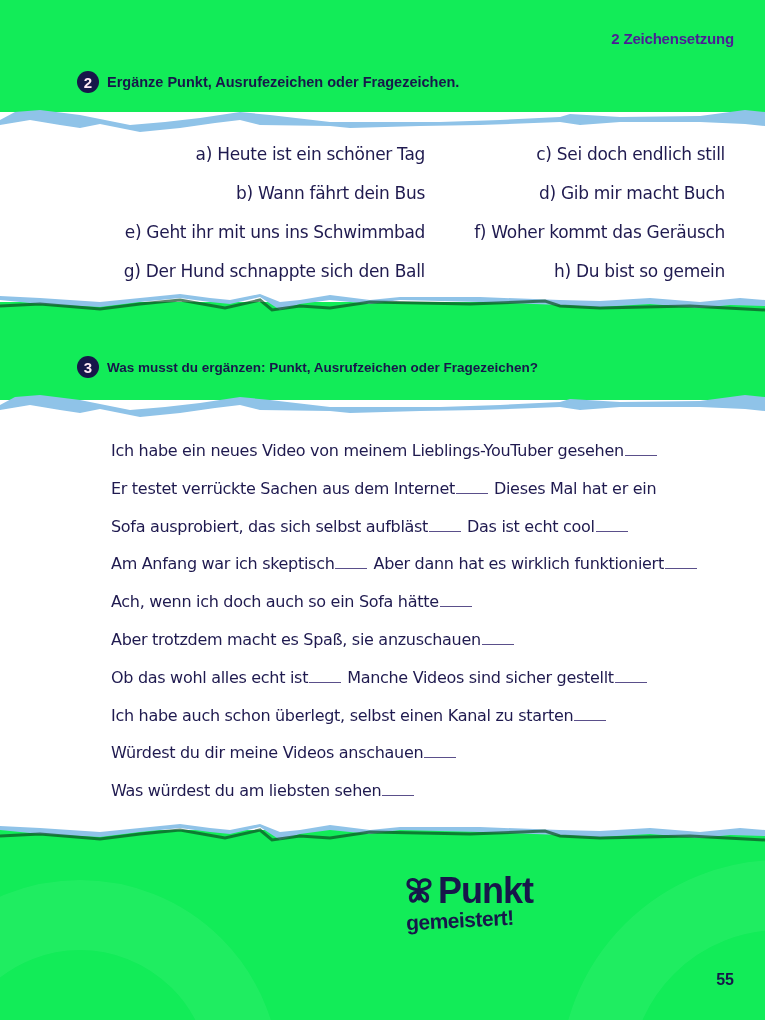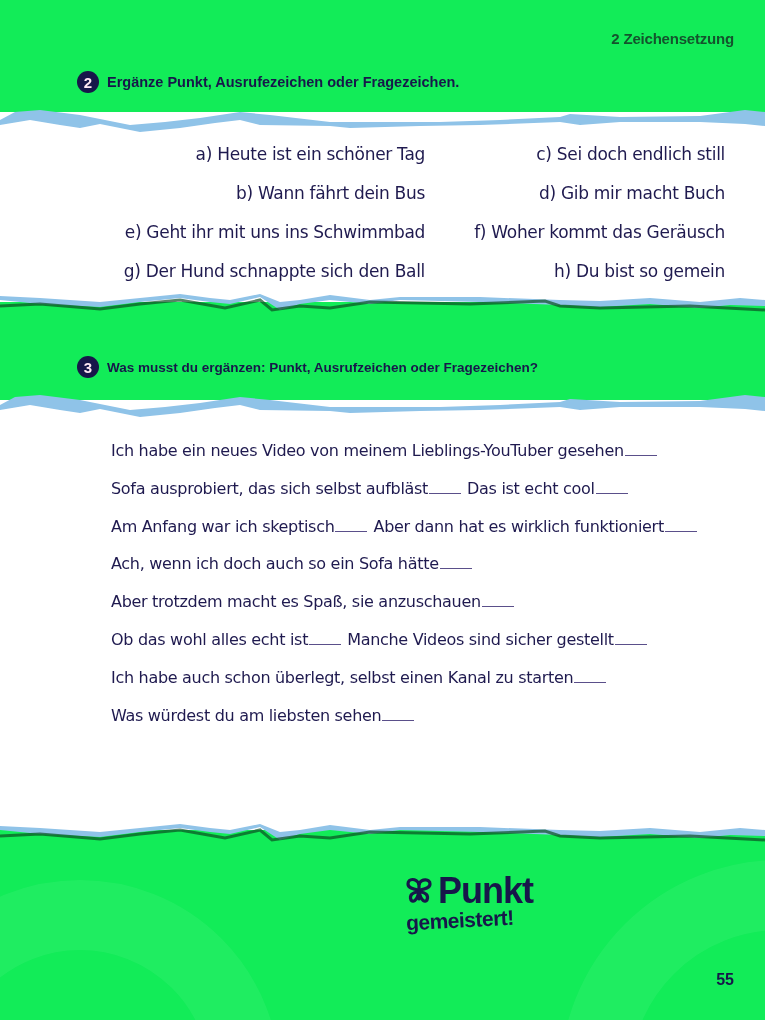--- a/index.html
+++ b/index.html
@@ -10,21 +10,21 @@
       color: #17174a;
     }
     .bg-ring {
       position: absolute; border-radius: 50%;
       border: 70px solid rgba(255,255,255,0.06);
       pointer-events: none;
     }
     .chapter {
       position: absolute; top: 30px; right: 31px;
       font-family: "Liberation Sans", sans-serif; font-weight: bold;
-      font-size: 15px; color: #14532d; letter-spacing: -0.2px;
+      font-size: 15px; color: #4c1d95; letter-spacing: -0.2px;
     }
     .task-head {
       position: absolute; left: 77px;
       display: flex; align-items: center; gap: 8px;
       font-family: "Liberation Sans", sans-serif; font-weight: bold;
       font-size: 14.5px; color: #17174a;
     }
     .task-num {
       width: 22px; height: 22px; border-radius: 50%;
       background: #17174a; color: #ffe9f4;
@@ -112,26 +112,28 @@
   <path d="M0,25 L30,20 L60,25 L80,28 L100,24 L140,32 L180,28 L215,23 L240,20 L260,25 L330,26 L350,28 L420,26 L480,25 L560,22 L580,25 L620,22 L700,22 L745,24 L765,26 L765,40 L0,40 Z" fill="#ffffff"></path>
 </svg>
 <svg class="tear" style="top:822px;" width="765" height="40" viewBox="0 0 765 40">
   <path d="M0,0 L765,0 L765,14 L730,13 L700,16 L650,12 L600,15 L560,13 L480,10 L400,8 L370,12 L330,8 L300,12 L280,18 L260,5 L230,12 L210,10 L180,6 L140,10 L100,15 L40,12 L0,8 Z" fill="#8fc3e8"></path>
   <path d="M0,0 L765,0 L765,8 L740,6 L700,10 L650,6 L600,9 L560,8 L480,5 L400,5 L370,8 L330,3 L300,8 L280,10 L260,2 L230,8 L210,6 L180,2 L140,6 L100,10 L40,6 L0,4 Z" fill="#ffffff"></path>
   <path d="M0,14 L40,12 L100,17 L140,12 L180,8 L225,16 L260,8 L272,18 L300,14 L330,16 L370,10 L470,12 L545,9 L560,14 L600,16 L690,14 L765,18" fill="none" stroke="#0b4f22" stroke-width="3" opacity="0.7"></path>
 </svg>
 
 <div class="lines">
   <div class="line"><span>Ich habe ein neues Video von meinem Lieblings-YouTuber gesehen</span><span class="blank"></span></div>
+  <div class="line"><span>Er testet verrückte Sachen aus dem Internet</span><span class="blank"></span><span>Dieses Mal hat er ein</span></div>
   <div class="line"><span>Sofa ausprobiert, das sich selbst aufbläst</span><span class="blank"></span><span>Das ist echt cool</span><span class="blank"></span></div>
   <div class="line"><span>Am Anfang war ich skeptisch</span><span class="blank"></span><span>Aber dann hat es wirklich funktioniert</span><span class="blank"></span></div>
   <div class="line"><span>Ach, wenn ich doch auch so ein Sofa hätte</span><span class="blank"></span></div>
   <div class="line"><span>Aber trotzdem macht es Spaß, sie anzuschauen</span><span class="blank"></span></div>
   <div class="line"><span>Ob das wohl alles echt ist</span><span class="blank"></span><span>Manche Videos sind sicher gestellt</span><span class="blank"></span></div>
   <div class="line"><span>Ich habe auch schon überlegt, selbst einen Kanal zu starten</span><span class="blank"></span></div>
+  <div class="line"><span>Würdest du dir meine Videos anschauen</span><span class="blank"></span></div>
   <div class="line"><span>Was würdest du am liebsten sehen</span><span class="blank"></span></div>
 </div>
 
 <div class="badge">
   <div class="toll">
     <svg width="30" height="30" viewBox="0 0 30 30">
       <g fill="none" stroke="#17174a" stroke-width="3.2" stroke-linecap="round" stroke-linejoin="round">
         <path d="M15,8 C12,2 4,2 4,8 C4,12 9,13 14,14"></path>
         <path d="M15,8 C18,2 26,3 26,8 C26,12 21,13 16,14"></path>
         <path d="M14,16 C9,16 5,19 7,24 C9,27 13,24 14,19"></path>

